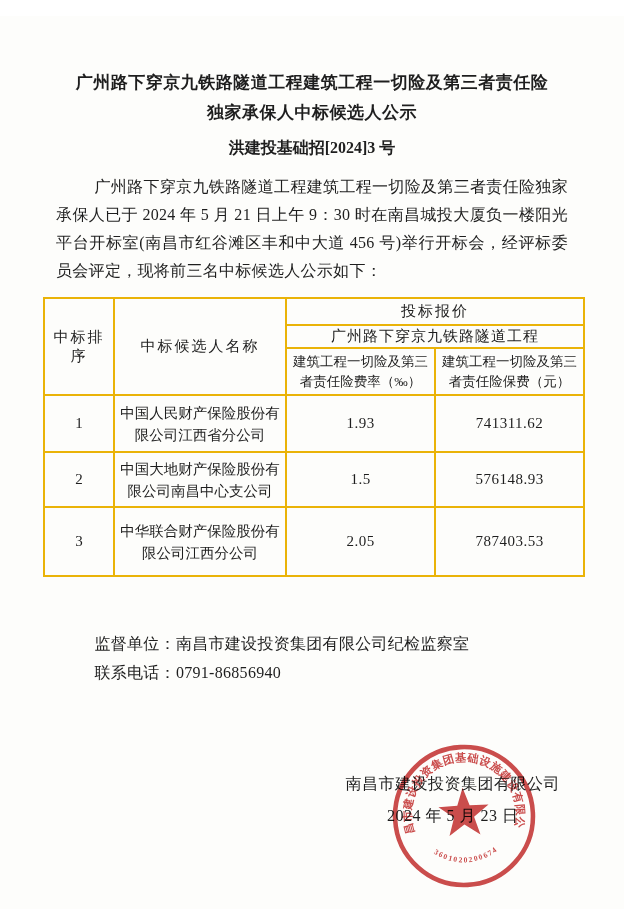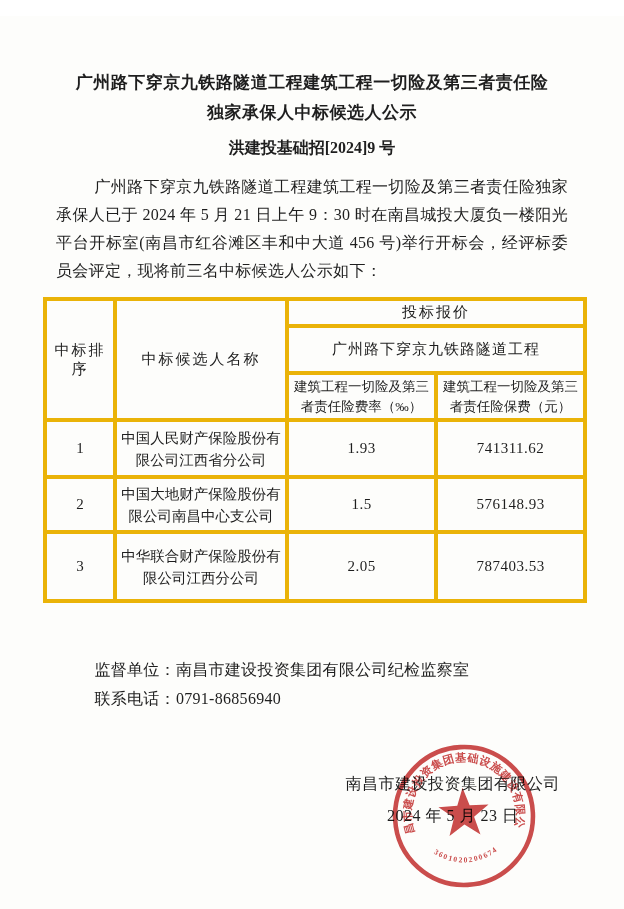--- a/index.html
+++ b/index.html
@@ -38,33 +38,33 @@
     text-indent: 2.4em;
     letter-spacing: 0.3px;
   }
   table.bid-table {
     margin: 12px 0 0 43px;
     border-collapse: collapse;
     table-layout: fixed;
     width: 540px;
   }
   table.bid-table th, table.bid-table td {
-    border: 4px solid #eab308;
+    border: 2px solid #eab308;
     font-weight: normal;
     text-align: center;
     vertical-align: middle;
     padding: 1px 4px;
     box-sizing: border-box;
   }
   .col-rank    { width: 70px; }
   .col-name    { width: 172px; }
   .col-rate    { width: 149px; }
   .col-premium { width: 149px; }
   tr.hdr-1 th { height: 27px; font-size: 15px; letter-spacing: 2px; }
-  tr.hdr-2 th { height: 47px; font-size: 15px; letter-spacing: 1px; }
+  tr.hdr-2 th { height: 23px; font-size: 15px; letter-spacing: 1px; }
   tr.hdr-3 th { height: 47px; font-size: 13.5px; line-height: 20px; border-radius: 20px; }
   th.span-head { font-size: 14.5px; letter-spacing: 1px; }
   tr.data-1 td { height: 57px; }
   tr.data-2 td { height: 55px; }
   tr.data-3 td { height: 69px; }
   td.cell-rank { font-size: 15px; }
   td.cell-name { font-size: 14.5px; line-height: 22px; padding: 1px 6px; }
   td.cell-num  { font-size: 15px; letter-spacing: 0.5px; }
   .footer {
     margin: 52px 56px 0 56px;
@@ -94,21 +94,21 @@
   .stamp .arc-text   { font-size: 11px; font-weight: bold; letter-spacing: 0.5px; }
   .stamp .serial-txt { font-size: 7.5px; font-weight: bold; letter-spacing: 1.5px; }
 </style>
 </head>
 <body>
 
 <div class="page">
 
   <p class="title-line">广州路下穿京九铁路隧道工程建筑工程一切险及第三者责任险</p>
   <p class="title-line">独家承保人中标候选人公示</p>
-  <div class="doc-number">洪建投基础招[2024]9 号</div>
+  <div class="doc-number">洪建投基础招[2024]3 号</div>
 
   <p class="intro">广州路下穿京九铁路隧道工程建筑工程一切险及第三者责任险独家承保人已于 2024 年 5 月 21 日上午 9：30 时在南昌城投大厦负一楼阳光平台开标室(南昌市红谷滩区丰和中大道 456 号)举行开标会，经评标委员会评定，现将前三名中标候选人公示如下：</p>
 
   <table class="bid-table">
     <colgroup>
       <col class="col-rank">
         <col class="col-name">
         <col class="col-rate">
         <col class="col-premium">
     </colgroup>

